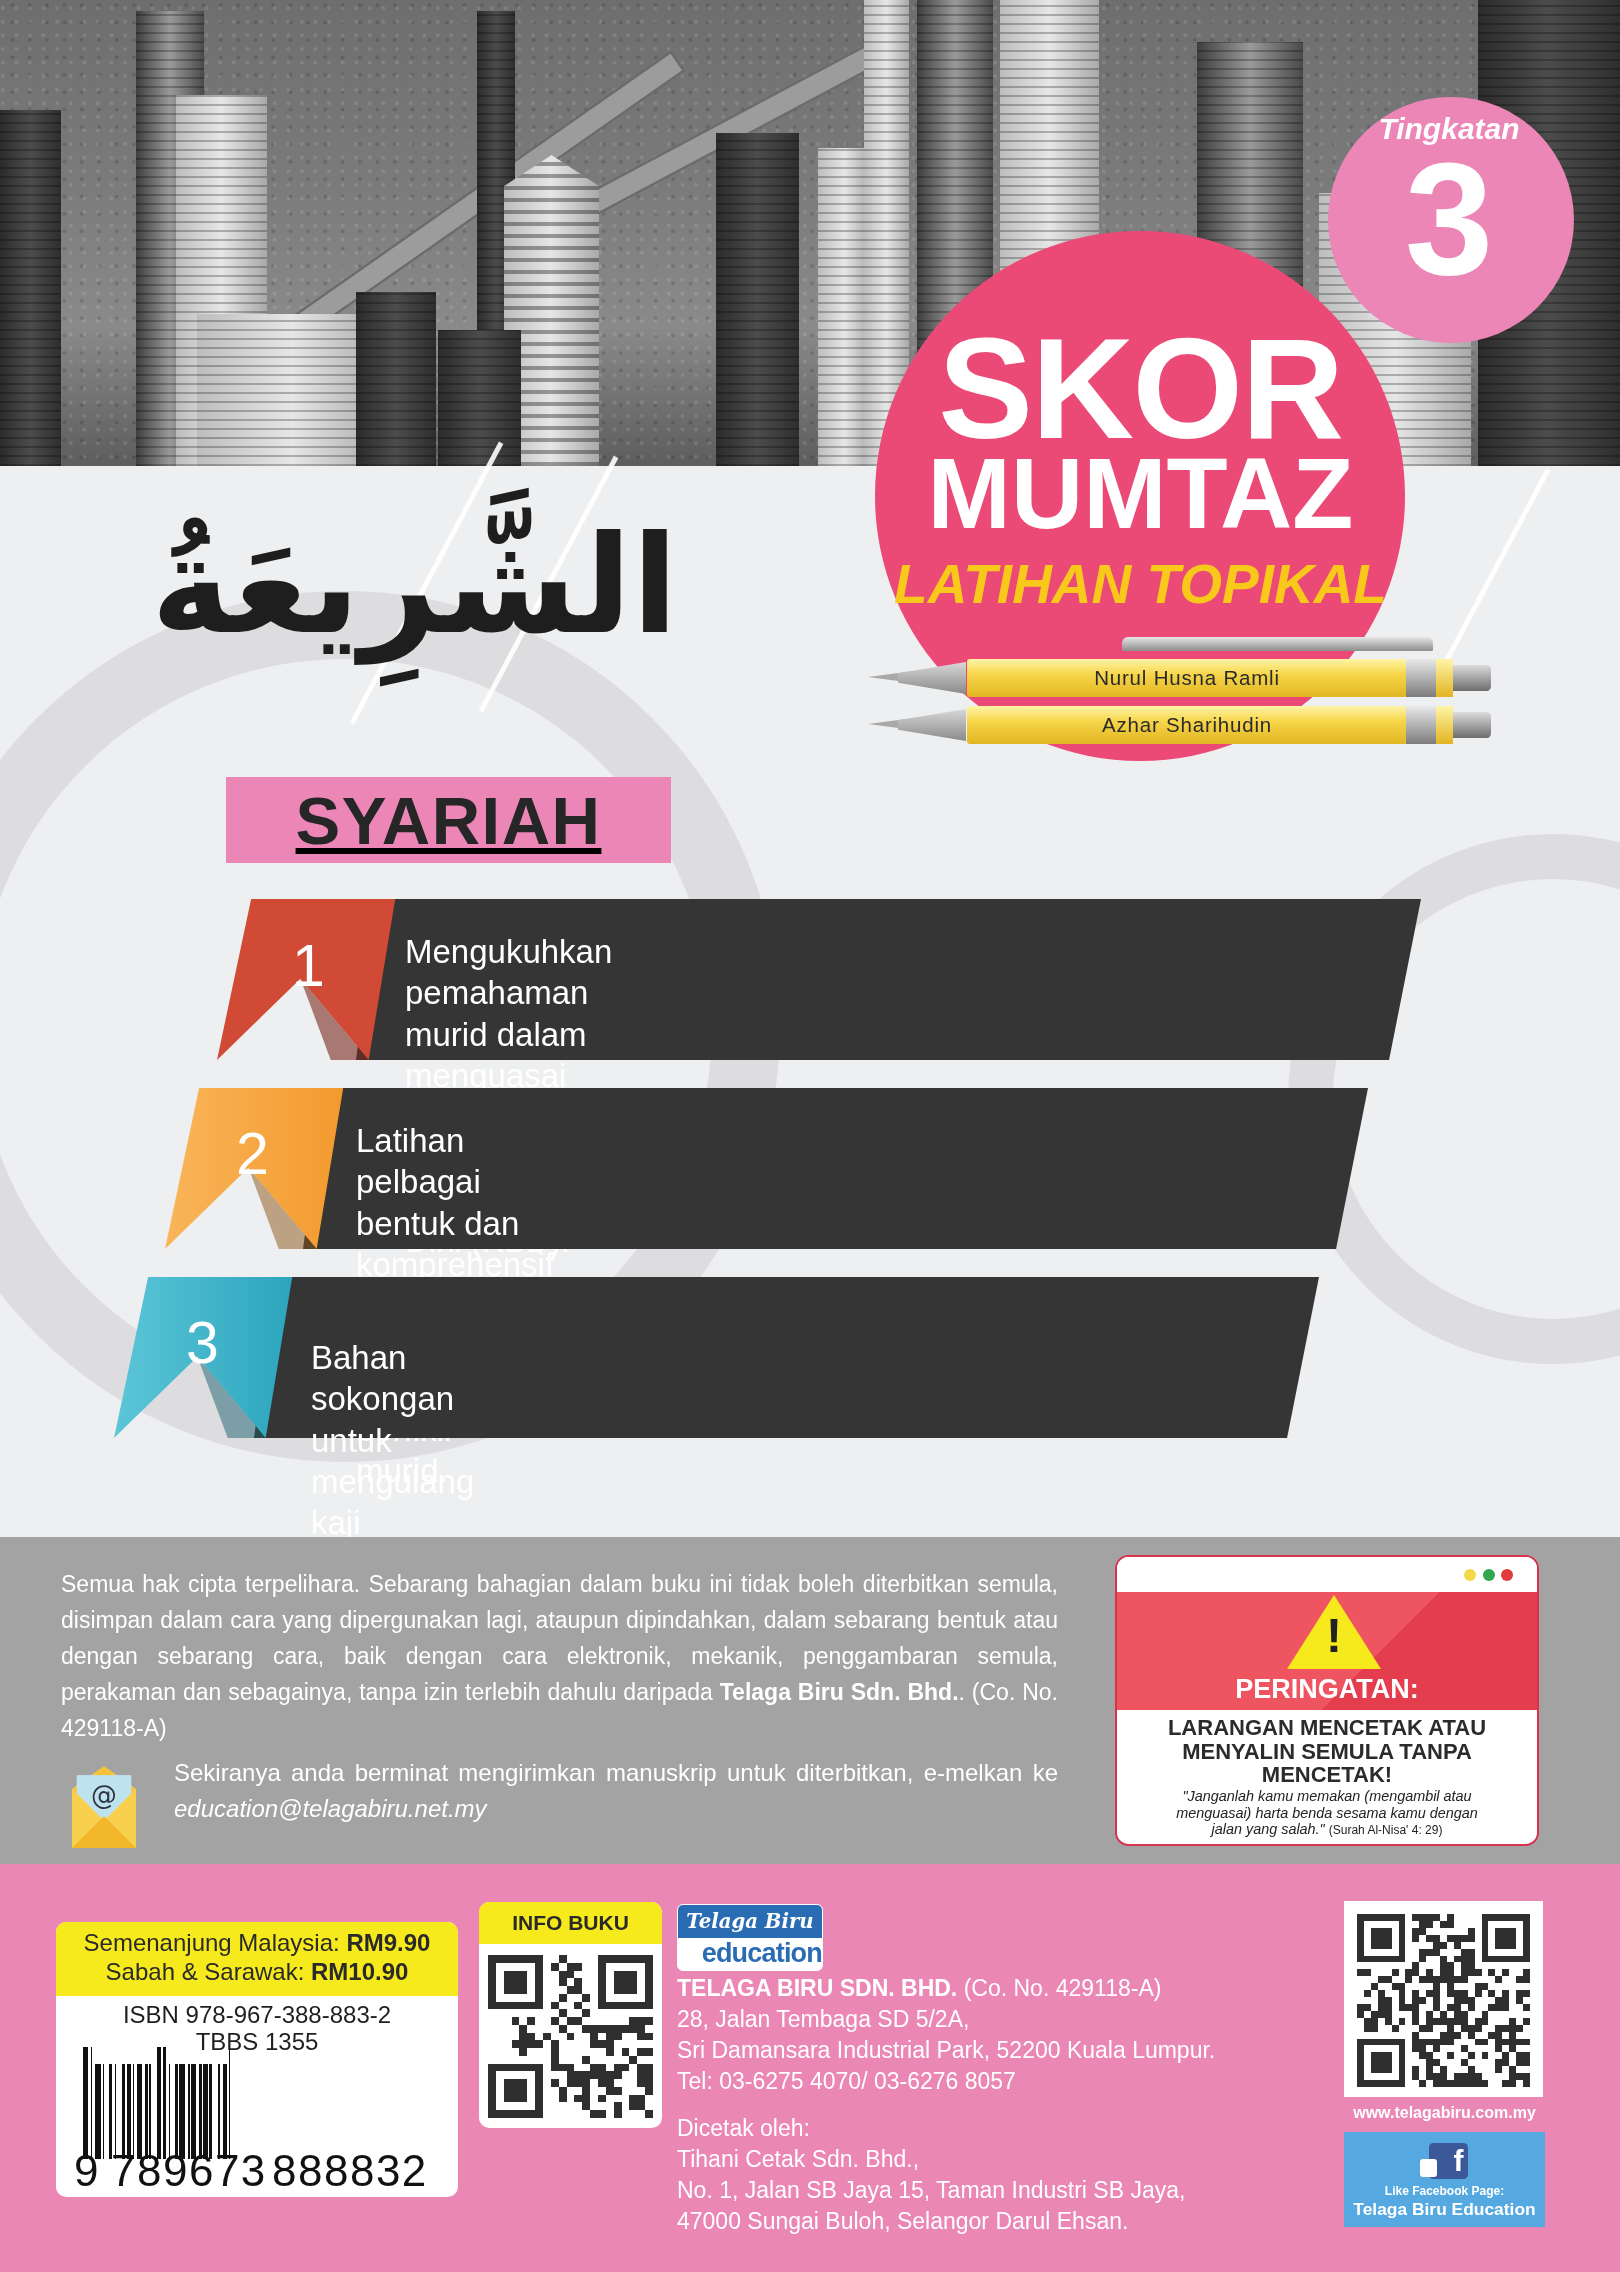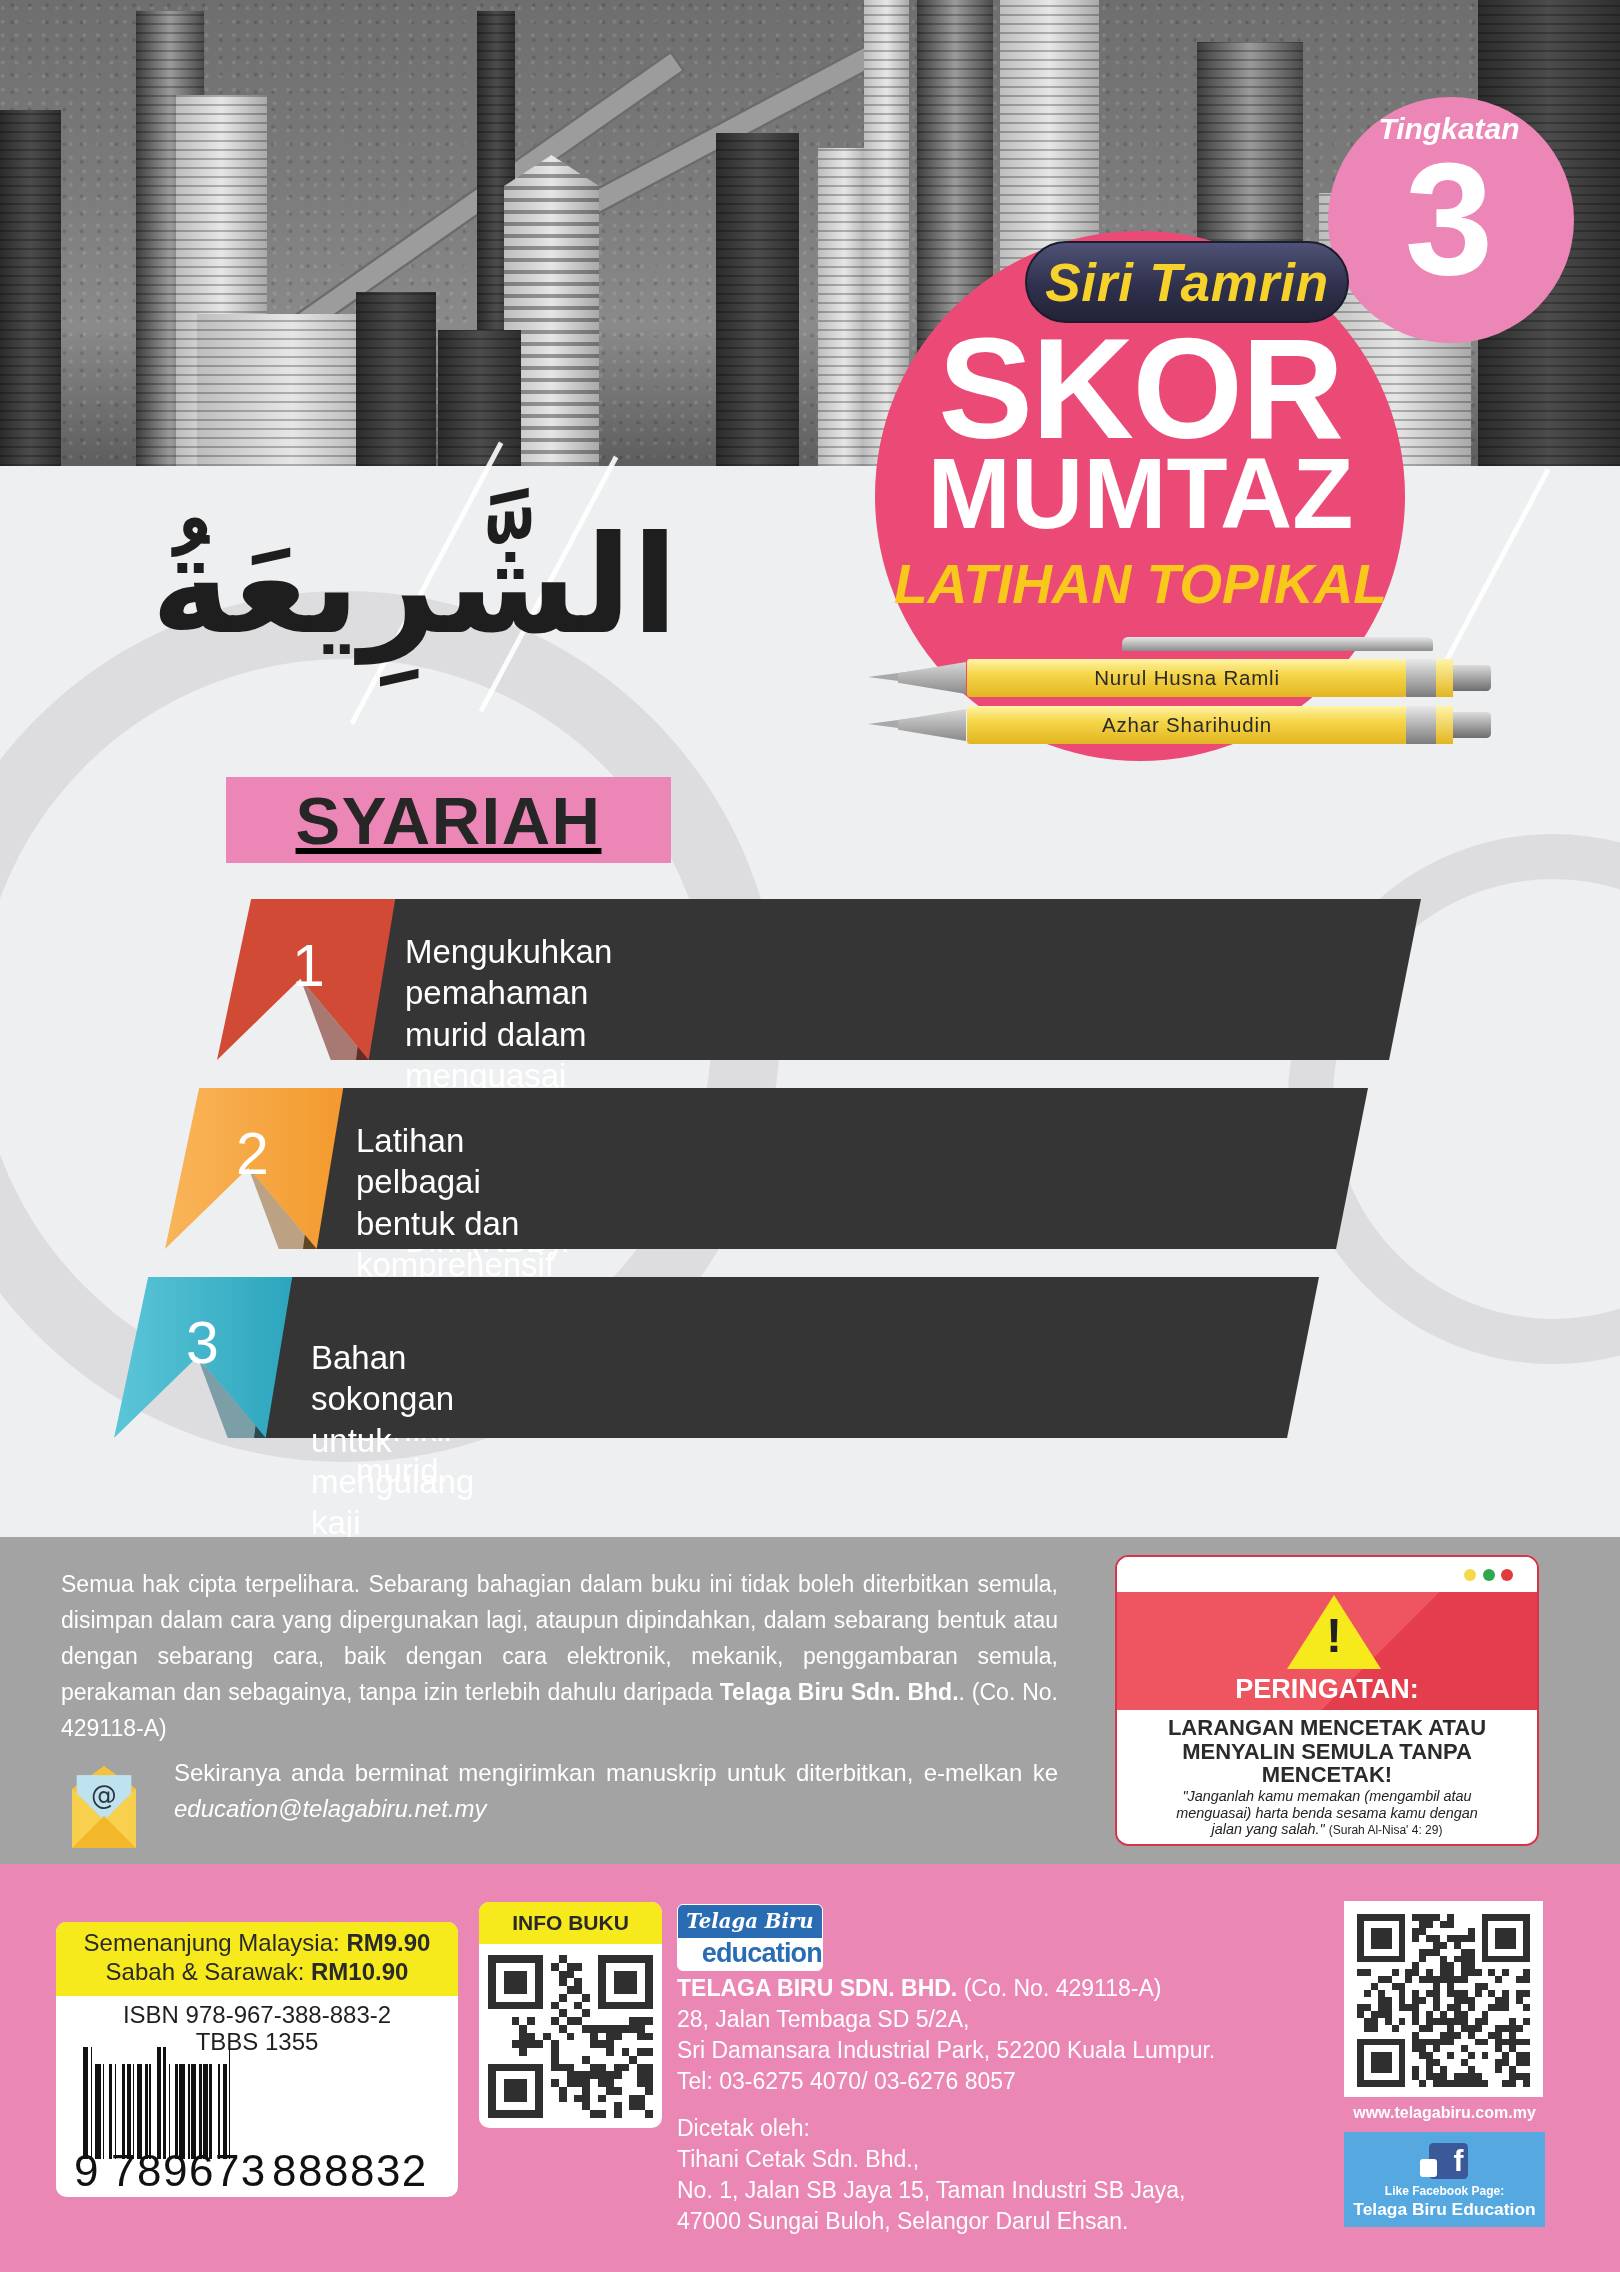--- a/index.html
+++ b/index.html
@@ -172,23 +172,20 @@
   <div class="deco-ring" style="left:-91px;top:591px;width:871px;height:871px;"></div>
   <div class="deco-ring" style="left:1288px;top:834px;width:530px;height:530px;border-width:45px;"></div>
   <div class="deco-stripe" style="left:424px;top:424px;height:318px;"></div>
   <div class="deco-stripe" style="left:546px;top:440px;height:288px;"></div>
   <div class="deco-stripe" style="left:1489px;top:455px;height:242px;"></div>
 
   <div class="pink-circle"></div>
   <div class="tingkatan-circle"></div>
   <div class="tingkatan-label">Tingkatan</div>
   <div class="tingkatan-num">3</div>
-  <div class="siri-pill">
-    <span class="siri-text">Siri Tamrin</span>
-  </div>
   <div class="skor">SKOR</div>
   <div class="mumtaz">MUMTAZ</div>
   <div class="latihan">LATIHAN TOPIKAL</div>
 
   <div class="pen-clip"></div>
   <div class="pen" style="left:868px;top:659px;width:629px;">
     <div class="tip"></div>
       <div class="cone"></div>
     <div class="barrel">Nurul Husna Ramli</div>
     <div class="cap"></div>

